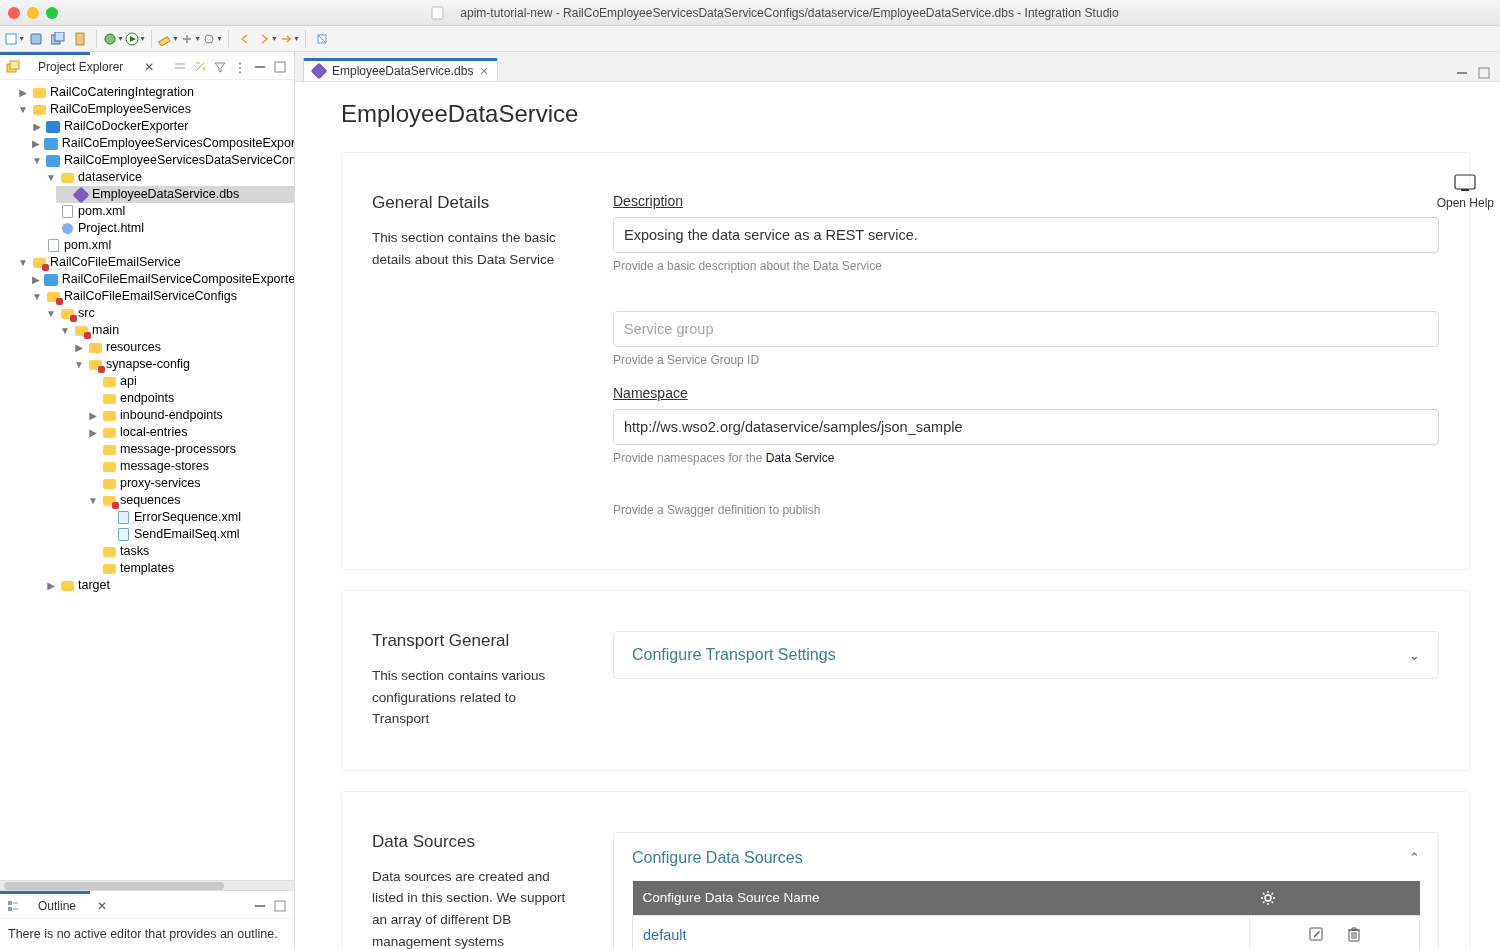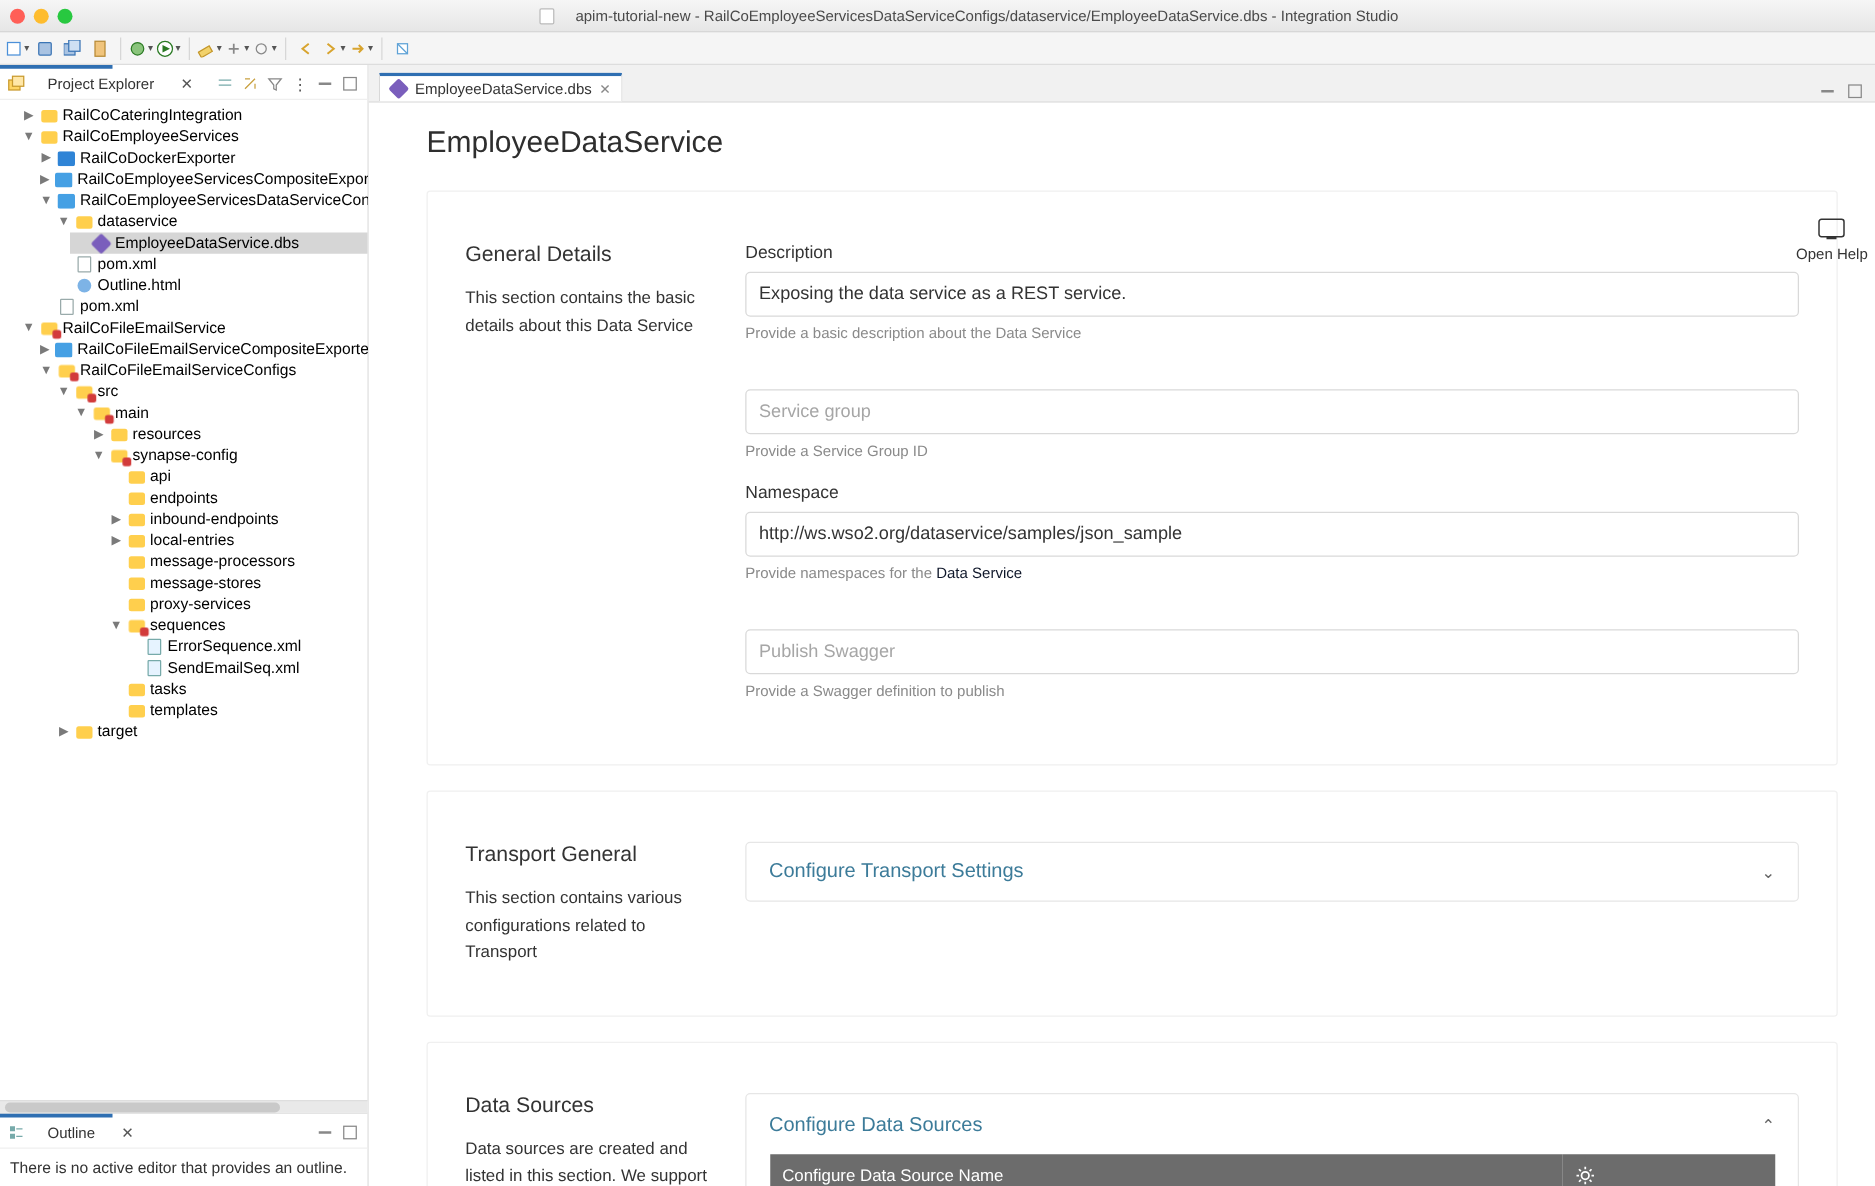--- a/index.html
+++ b/index.html
@@ -50,26 +50,26 @@
 .outline-body{padding:8px;color:#333;font-size:12.5px;}
 
 
 .editorarea{flex:1;display:flex;flex-direction:column;background:#f7f7f7;}
 .edtabs{height:30px;display:flex;align-items:flex-end;padding:0 8px;border-bottom:1px solid #e0e0e0;background:#f1f1f1;justify-content:space-between;}
 .edtab{display:flex;align-items:center;gap:6px;background:#fff;border:1px solid #d8d8d8;border-bottom:0;border-top:3px solid #2f6fb2;padding:3px 8px;font-size:12px;border-radius:2px 2px 0 0;}
 .edtab .close{color:#888;font-size:11px;}
 .edright{display:flex;gap:6px;color:#777;font-size:12px;}
 .edcontent{flex:1;overflow:auto;padding:18px 30px 40px 46px;background:#fff;position:relative;}
 .page-title{font-size:24px;color:#2e2e2e;margin-bottom:24px;font-weight:400;}
-.section-card{border:1px solid #f0f0f0;border-radius:3px;margin-bottom:20px;padding:40px 30px;display:flex;gap:24px;}
+.section-card{border:1px solid #f0f0f0;border-radius:3px;margin-bottom:20px;padding:40px 30px;display:flex;gap:41px;}
 .section-left{width:200px;flex-shrink:0;}
 .section-left h3{font-size:17px;font-weight:400;color:#333;margin-bottom:14px;}
 .section-left p{font-size:13.5px;color:#333;line-height:1.6;}
 .section-right{flex:1;display:flex;flex-direction:column;gap:6px;}
-.lbl{font-size:14px;color:#333;margin-bottom:2px;}
+.lbl{font-size:14px;color:#333;margin-bottom:2px;text-decoration:underline;}
 .inp{width:100%;border:1px solid #d9d9d9;border-radius:4px;padding:9px 10px;font-size:14.5px;color:#333;}
 .inp::placeholder{color:#a6a6a6;}
 .hint{font-size:12px;color:#8a8a8a;margin-bottom:12px;}
 .hint a{color:#0f172a;text-decoration:none;}
 .spacer{height:14px;}
 .collapse{border:1px solid #e6e6e6;border-radius:4px;padding:14px 18px;display:flex;align-items:center;justify-content:space-between;color:#3c7b99;font-size:16px;}
 .chev{color:#666;font-size:13px;}
 .dsrc{border:1px solid #e6e6e6;border-radius:4px;padding:16px 18px 20px 18px;}
 .dsrc .head{display:flex;align-items:center;justify-content:space-between;color:#3c7b99;font-size:16px;margin-bottom:14px;}
 .dtable{width:100%;border-collapse:collapse;}
@@ -309,21 +309,21 @@
                     </div>
                   </li>
                 <li>
                     <div class="row">
                       <span class="disc"></span>
                       <span class="ticon">
                         <svg width="13" height="13">
                           <circle cx="6.5" cy="6.5" r="5.5" fill="#7db3e6"></circle>
                         </svg>
                       </span>
-                      <span>Outline.html</span>
+                      <span>Project.html</span>
                     </div>
                   </li>
               </ul>
             </li>
             <li>
                 <div class="row">
                   <span class="disc"></span>
                   <span class="ticon">
                     <span class="file"></span>
                   </span>
@@ -607,21 +607,20 @@
 
           <div class="spacer"></div>
           <input class="inp" placeholder="Service group" style="">
           <div class="hint">Provide a Service Group ID</div>
 
           <div class="lbl">Namespace</div>
           <input class="inp" value="http://ws.wso2.org/dataservice/samples/json_sample" style="">
           <div class="hint"><span>Provide namespaces for the </span><a href="#">Data Service</a></div>
 
           <div class="spacer"></div>
-          <input class="inp" placeholder="Publish Swagger" style="">
           <div class="hint">Provide a Swagger definition to publish</div>
         </div>
       </div>
 
       <div class="section-card">
         <div class="section-left">
           <h3>Transport General</h3>
           <p>This section contains various configurations related to Transport</p>
         </div>
         <div class="section-right">

